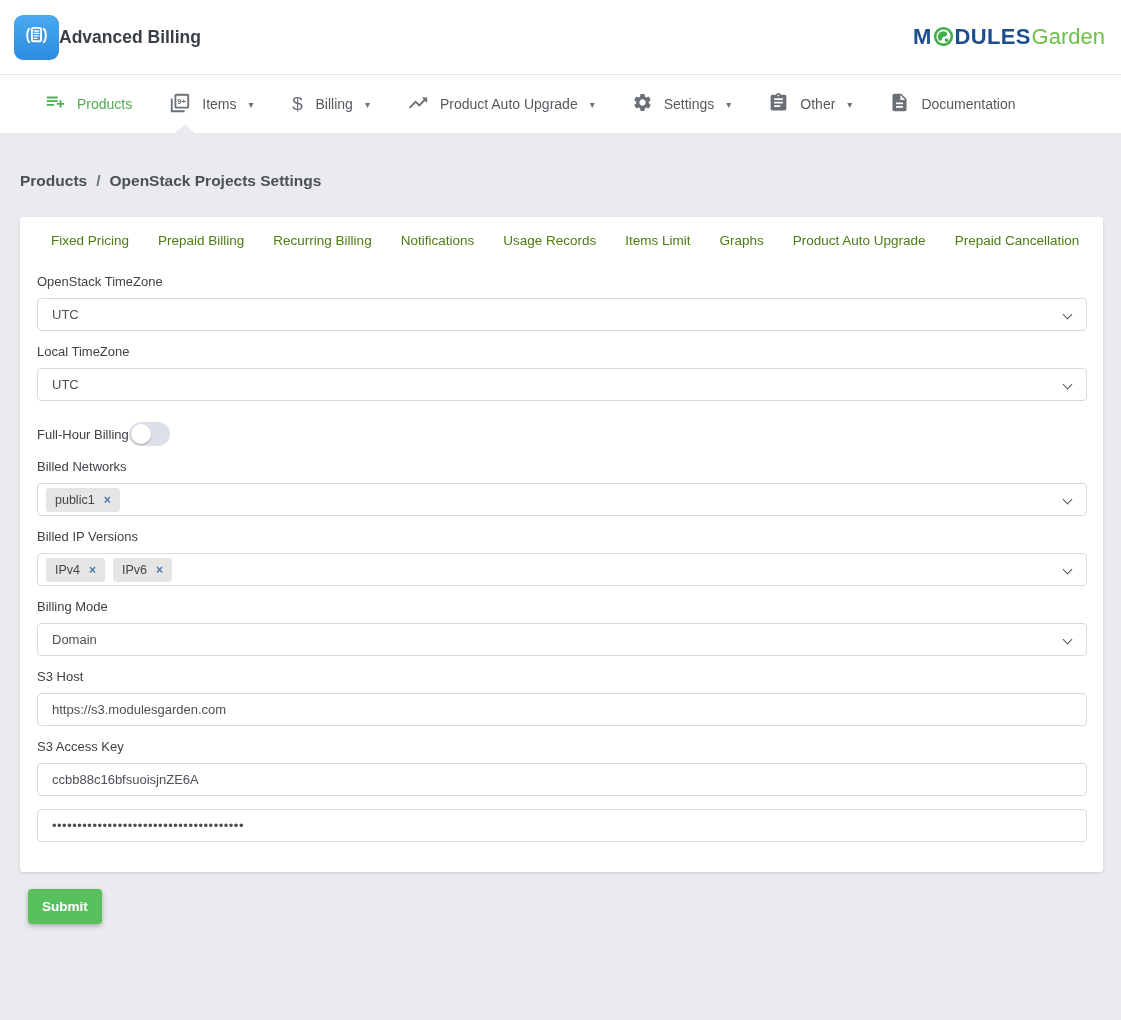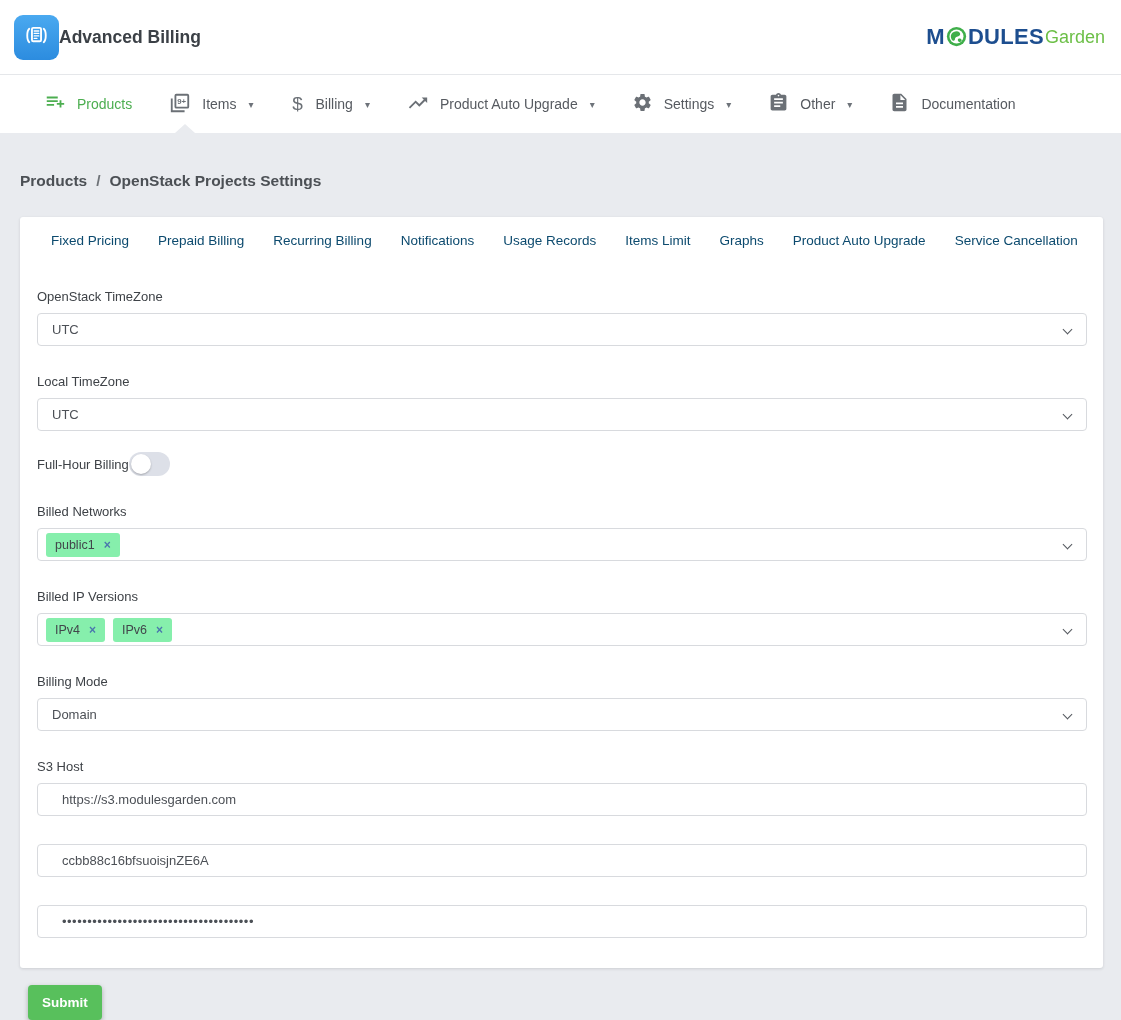--- a/index.html
+++ b/index.html
@@ -10,54 +10,54 @@
   }
   
   .header { height: 75px; background: #fff; display: flex; align-items: center;
             padding: 0 16px 0 14px; border-bottom: 1px solid #e5e7ea; }
   .logo-badge { width: 45px; height: 45px; border-radius: 9px; flex: 0 0 auto;
                 background: linear-gradient(180deg,#4aa9f0,#2c8cdf);
                 display: flex; align-items: center; justify-content: center; }
   .app-title { font-size: 17.5px; font-weight: bold; color: #3b4046; }
   .brand { margin-left: auto; display: flex; align-items: center; }
   .brand-m, .brand-dules { font-size: 22px; font-weight: 800; color: #1d4e8f; letter-spacing: .3px; }
-  .brand-garden { font-size: 18px; color: #6cbf47; font-weight: 400; margin-left: 1px; }
+  .brand-garden { font-size: 22px; color: #6cbf47; font-weight: 400; margin-left: 1px; }
   .brand-globe { margin: 2px 1px 0; }
   
   .navbar { height: 58px; background: #fff; display: flex; align-items: center;
             padding-left: 44px; gap: 37px; position: relative; }
   .nav-item { display: flex; align-items: center; gap: 11px; font-size: 14px;
               font-weight: 500; color: #565a60; cursor: pointer; white-space: nowrap; }
   .nav-item.active { color: #4cae50; }
   .nav-caret { font-size: 10px; color: #6e737a; margin-left: 1px; }
   .dollar-glyph { font-size: 19px; color: #6b7076; font-weight: 500; width: 14px; text-align: center; }
   .nav-notch { position: absolute; left: 175px; bottom: 0; width: 0; height: 0;
                border-left: 10px solid transparent; border-right: 10px solid transparent;
                border-bottom: 9px solid #e9ebef; }
   
   .breadcrumb { padding: 39px 20px 0; display: flex; gap: 9px;
                 font-size: 15.5px; font-weight: bold; color: #4c5055; }
   .breadcrumb-sep { color: #6f7378; }
   
   .card { margin: 27px 18px 0 20px; background: #fff; border-radius: 3px;
           box-shadow: 0 1px 3px rgba(30,35,40,.14); padding: 0 16px 30px 17px; }
-  .tabs { display: flex; gap: 29px; padding: 16px 14px 13px; font-size: 13.5px; color: #0c4a6e; }
+  .tabs { display: flex; gap: 29px; padding: 16px 14px 13px; font-size: 13.5px; color: #4d7c0f; }
   .tab { cursor: pointer; white-space: nowrap; }
   
-  .field { margin-top: 28px; }
+  .field { margin-top: 13px; }
   .field-label { font-size: 13px; color: #3e4247; margin-bottom: 9px; }
   .control { height: 33px; border: 1px solid #d8dade; border-radius: 4px; background: #fff;
              display: flex; align-items: center; padding: 0 30px 0 14px;
              font-size: 13px; color: #4c5056; position: relative; width: 100%; }
-  input.control { padding: 0 24px; outline: none; font-family: inherit; display: block; }
+  input.control { padding: 0 14px; outline: none; font-family: inherit; display: block; }
   .chevron { position: absolute; right: 15px; top: 12px; width: 7px; height: 7px;
              border-right: 1.6px solid #54585e; border-bottom: 1.6px solid #54585e;
              transform: rotate(45deg); }
   .tags-control { gap: 8px; padding-left: 8px; }
-  .tag { display: inline-flex; align-items: center; gap: 9px; background: #86efac;
+  .tag { display: inline-flex; align-items: center; gap: 9px; background: #e5e5e5;
          border-radius: 3px; padding: 5px 9px; font-size: 12.5px; color: #42464b; }
   .tag-x { color: #4a77ad; font-weight: bold; font-size: 12px; cursor: pointer; }
   .toggle-row { display: flex; justify-content: flex-start; align-items: center; margin-top: 21px; }
   .toggle-row .field-label { margin-bottom: 0; }
   .toggle { width: 41px; height: 24px; border-radius: 12px; background: #dde0e8;
             position: relative; cursor: pointer; flex: 0 0 auto; }
   .toggle-knob { position: absolute; left: 2px; top: 2px; width: 20px; height: 20px;
                  border-radius: 50%; background: #fff; box-shadow: 0 1px 2px rgba(0,0,0,.25); }
   .secret-input { letter-spacing: .5px; }
   
@@ -177,21 +177,21 @@
 
   <div class="tabs">
     <span class="tab">Fixed Pricing</span>
     <span class="tab">Prepaid Billing</span>
     <span class="tab">Recurring Billing</span>
     <span class="tab">Notifications</span>
     <span class="tab">Usage Records</span>
     <span class="tab">Items Limit</span>
     <span class="tab">Graphs</span>
     <span class="tab">Product Auto Upgrade</span>
-    <span class="tab">Service Cancellation</span>
+    <span class="tab">Prepaid Cancellation</span>
   </div>
 
   <div>
 
     <div class="field">
       <div class="field-label">OpenStack TimeZone</div>
       <div class="control">
         <span>UTC</span>
         <span class="chevron"></span>
       </div>
@@ -245,20 +245,21 @@
         <span class="chevron"></span>
       </div>
     </div>
 
     <div class="field">
       <div class="field-label">S3 Host</div>
       <input class="control" value="https://s3.modulesgarden.com" style="">
     </div>
 
     <div class="field">
+      <div class="field-label">S3 Access Key</div>
       <input class="control" value="ccbb88c16bfsuoisjnZE6A" style="">
     </div>
 
     <div class="field">
       <input class="control secret-input" value="••••••••••••••••••••••••••••••••••••••" style="">
     </div>
 
   </div>
 </div>
 

